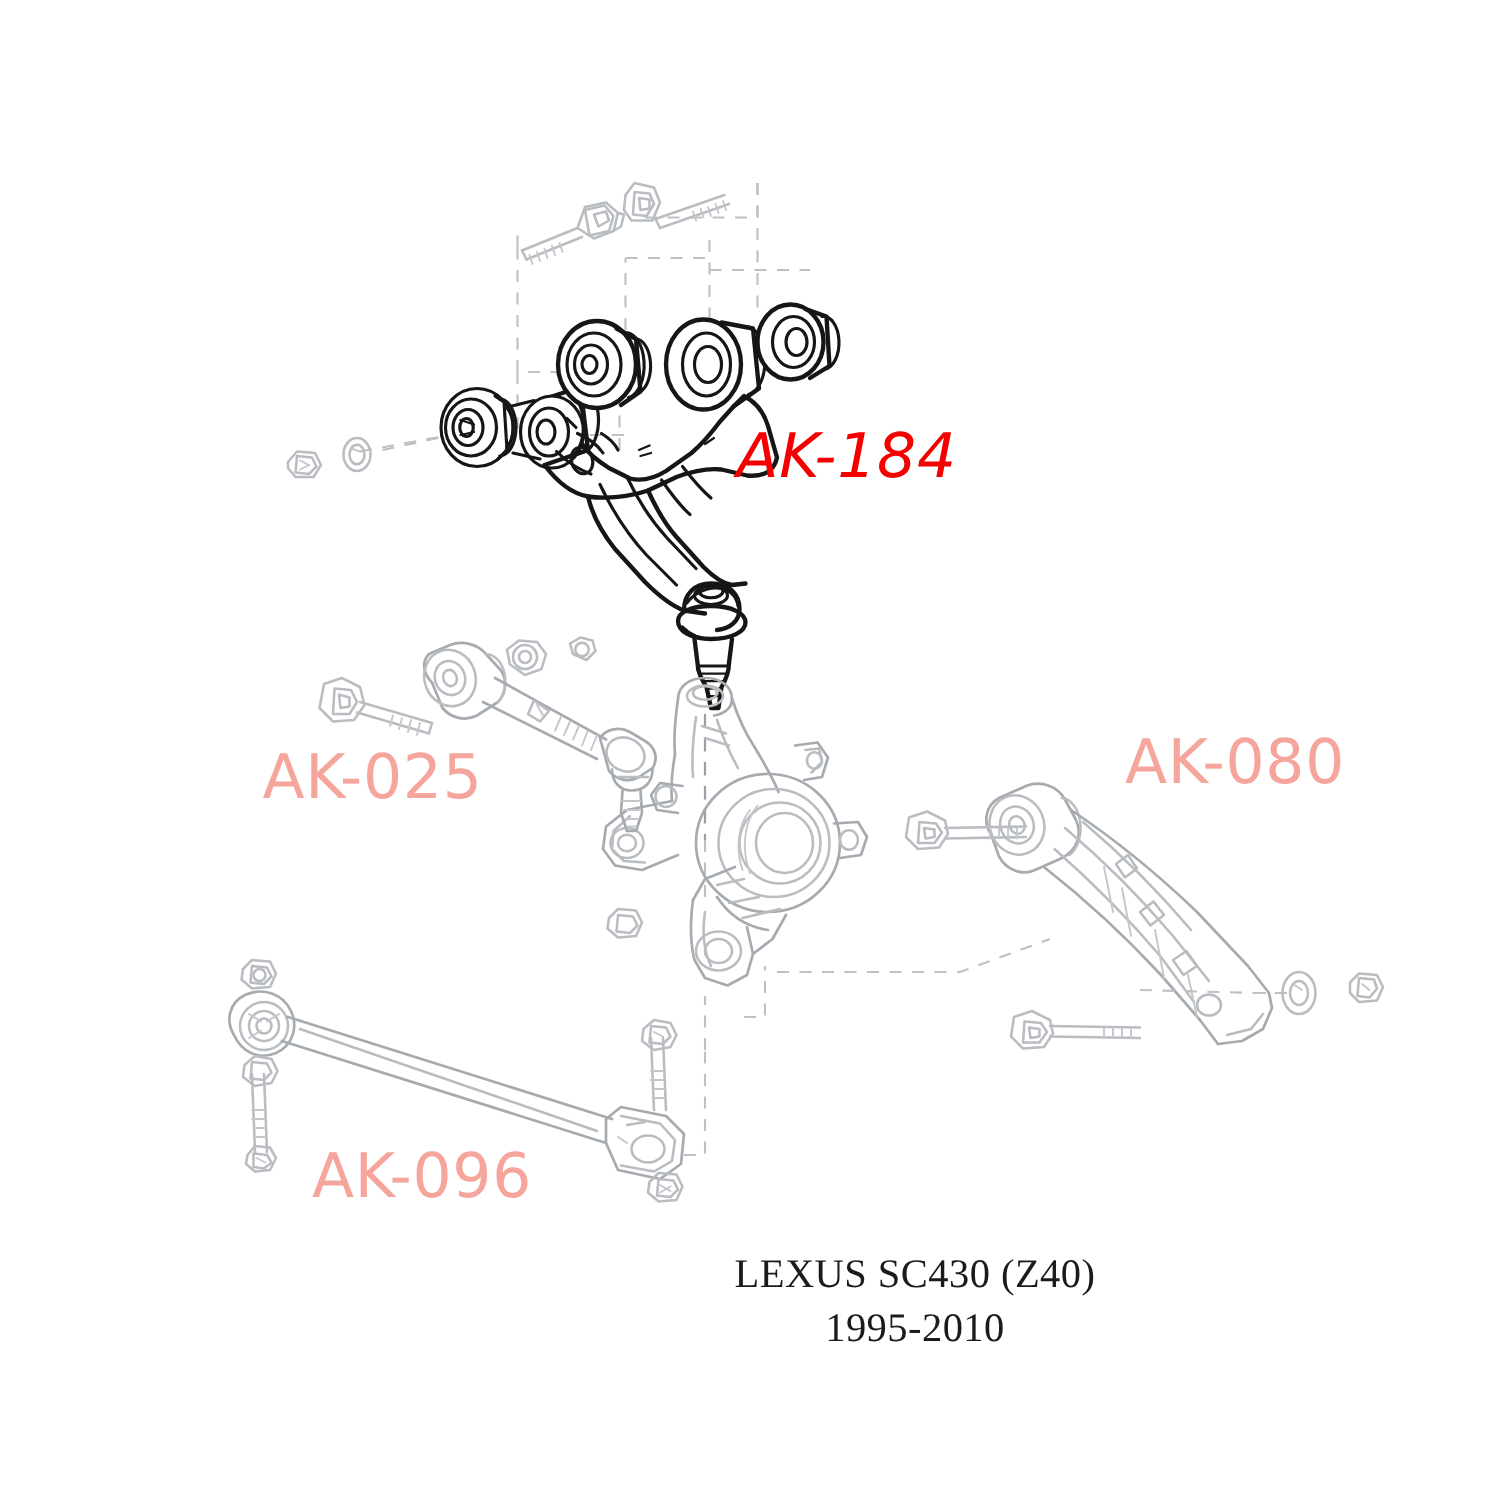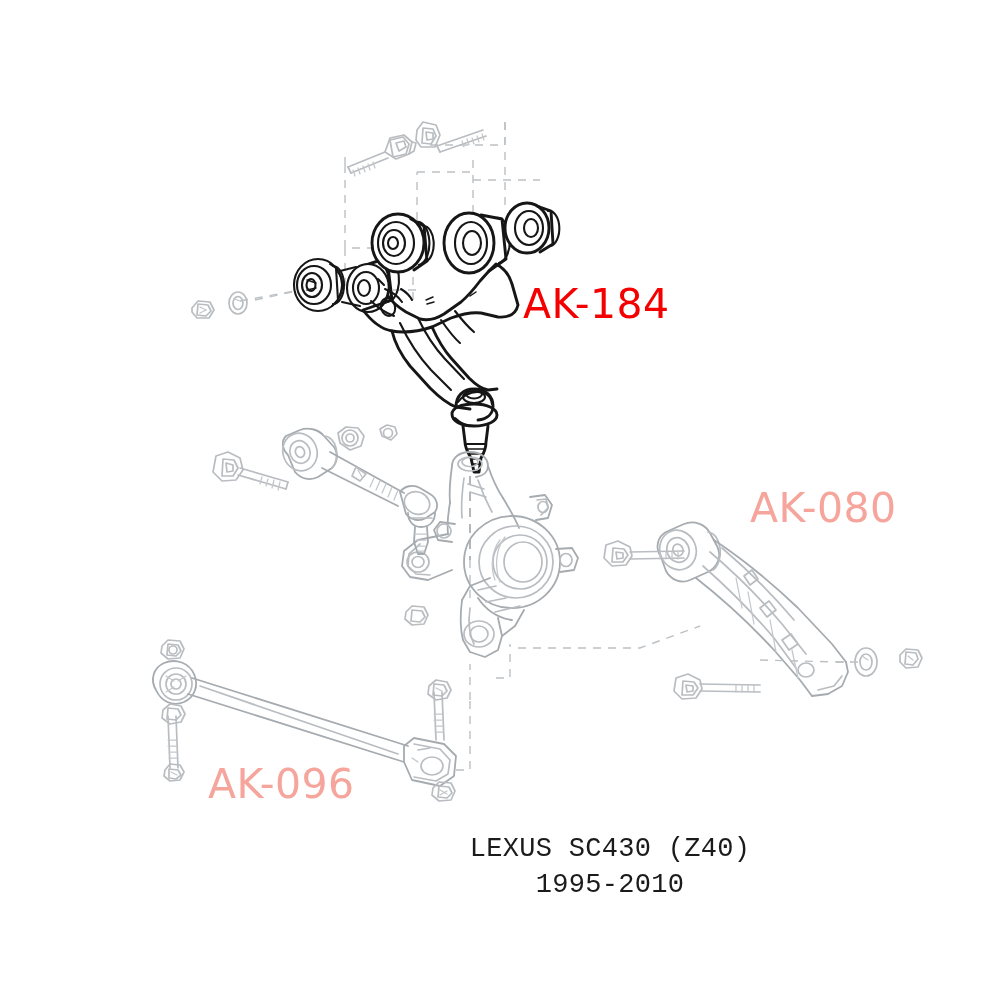--- a/index.html
+++ b/index.html
@@ -40,21 +40,21 @@
     font-size: 41px;
     color: #f5a59c;
     font-weight: 400;
   }
   .vehicle-text {
     position: absolute;
     text-align: center;
     color: #1b1b1b;
     font-size: 27px;
     line-height: 1.33;
-    font-family: Liberation Mono, monospace;
+    font-family: Liberation Serif, serif;
     letter-spacing: 0.3px;
     white-space: nowrap;
   }
 </style>
 </head>
 <body>
 
 <div id="canvas">
 
   <svg id="diagram-svg" viewBox="0 0 1000 1000">
@@ -501,22 +501,23 @@
     </g>
 
     <g>
       <path class="dash-f" d="M456 770 L470 770 L470 700"></path>
       <path class="dash-f" d="M470 700 L470 664"></path>
       <path class="dash-f" d="M496 678 L510 678 L510 644"></path>
     </g>
 
   </svg>
 
-  <div class="label label-highlight" style="left:523px; top:280px;">AK-184</div>
-
+  <div class="label label-highlight" style="left:491px; top:280px;font-style:italic;">AK-184</div>
+
+  <div class="label label-faded" style="left:175px; top:494px;">AK-025</div>
 
   <div class="label label-faded" style="left:750px; top:484px;">AK-080</div>
 
   <div class="label label-faded" style="left:208px; top:760px;">AK-096</div>
 
   <div class="vehicle-text" style="left:500px; top:832px; width:400px; margin-left:-90px;">
     <div>LEXUS SC430 (Z40)</div>
     <div>1995-2010</div>
   </div>
 

